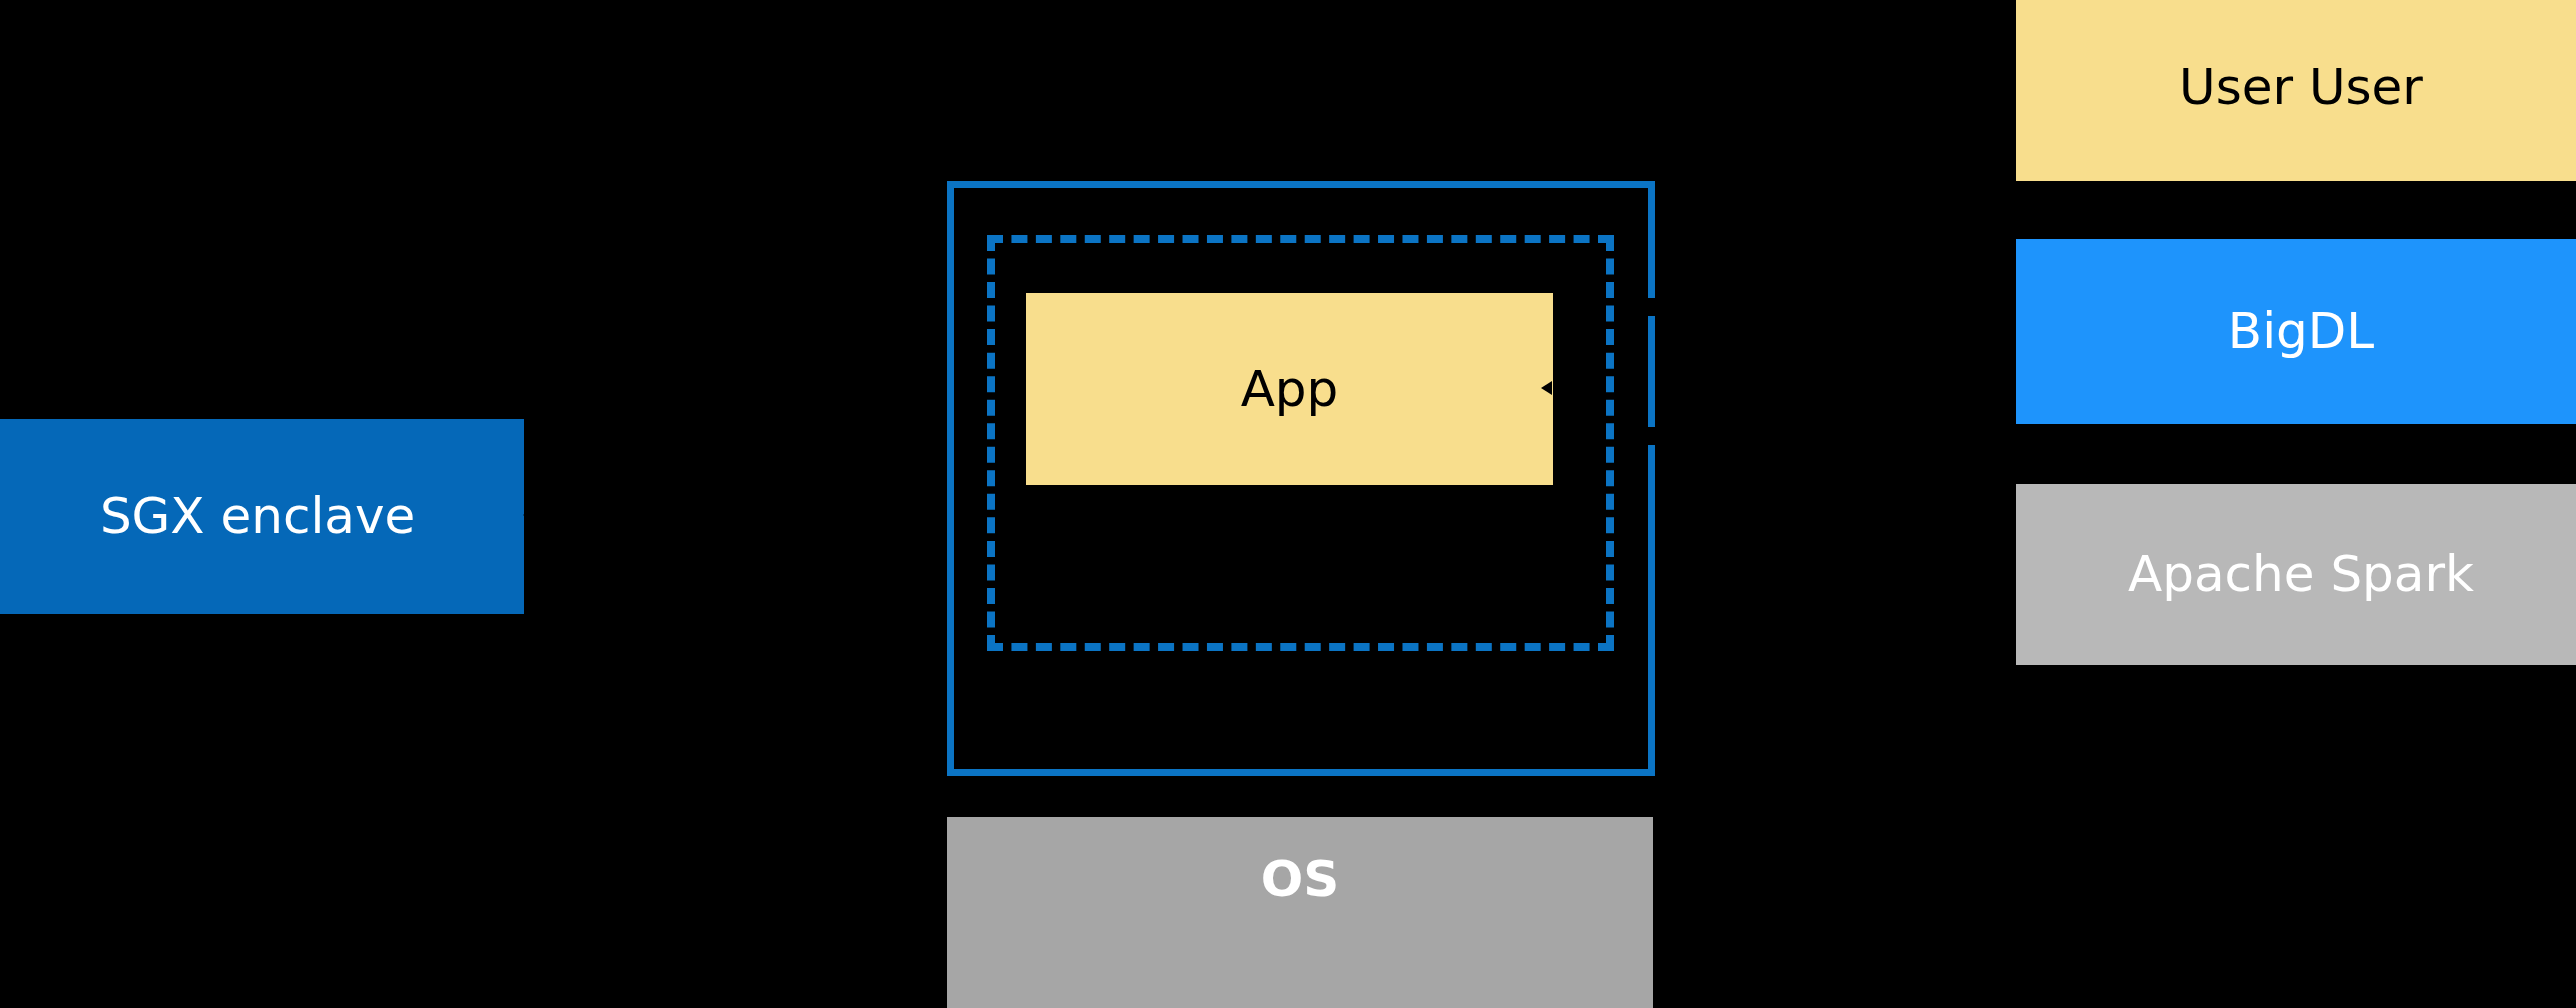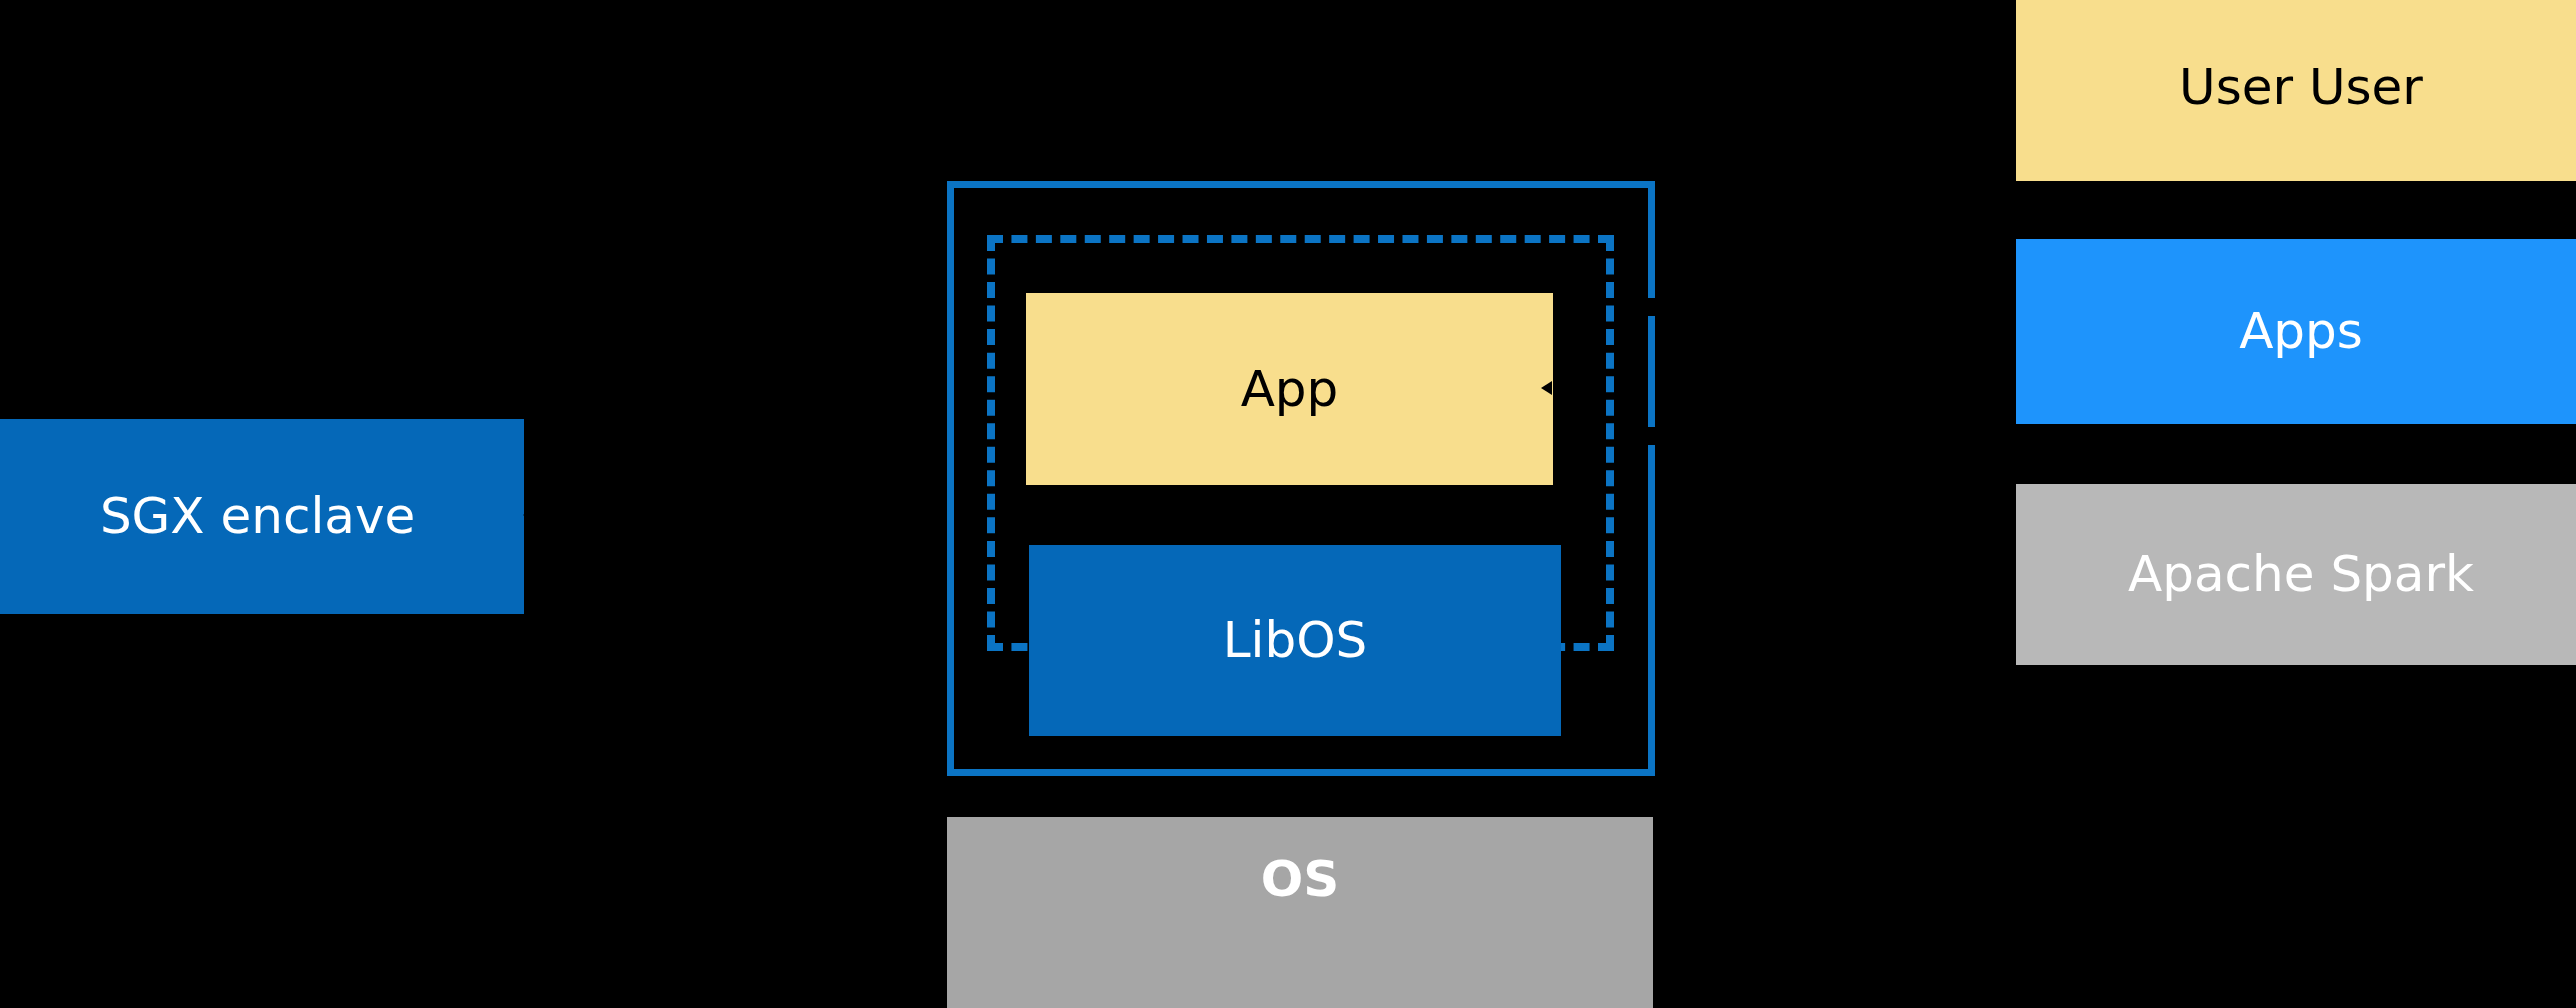--- a/index.html
+++ b/index.html
@@ -167,34 +167,31 @@
   <div class="box" id="enclave-dashed-frame"></div>
 
   <div class="frame-gap" id="frame-gap-upper"></div>
   <div class="frame-gap" id="frame-gap-lower"></div>
 
   <div class="box" id="app-box">
     <span>App</span>
   </div>
   <div class="arrow-marker" id="app-connector-arrow"></div>
 
-  <div class="box" id="libos-box">
-    <span>LibOS</span>
-  </div>
 
   <div class="box" id="os-box">
     <span>OS</span>
   </div>
 
   <div class="box" id="user-apps-box">
     <span>User User</span>
   </div>
 
   <div class="box" id="bigdl-box">
-    <span>Apps</span>
+    <span>BigDL</span>
   </div>
 
   <div class="box" id="apache-spark-box">
     <span>Apache Spark</span>
   </div>
 
 </div>
 
 
 </body></html>

